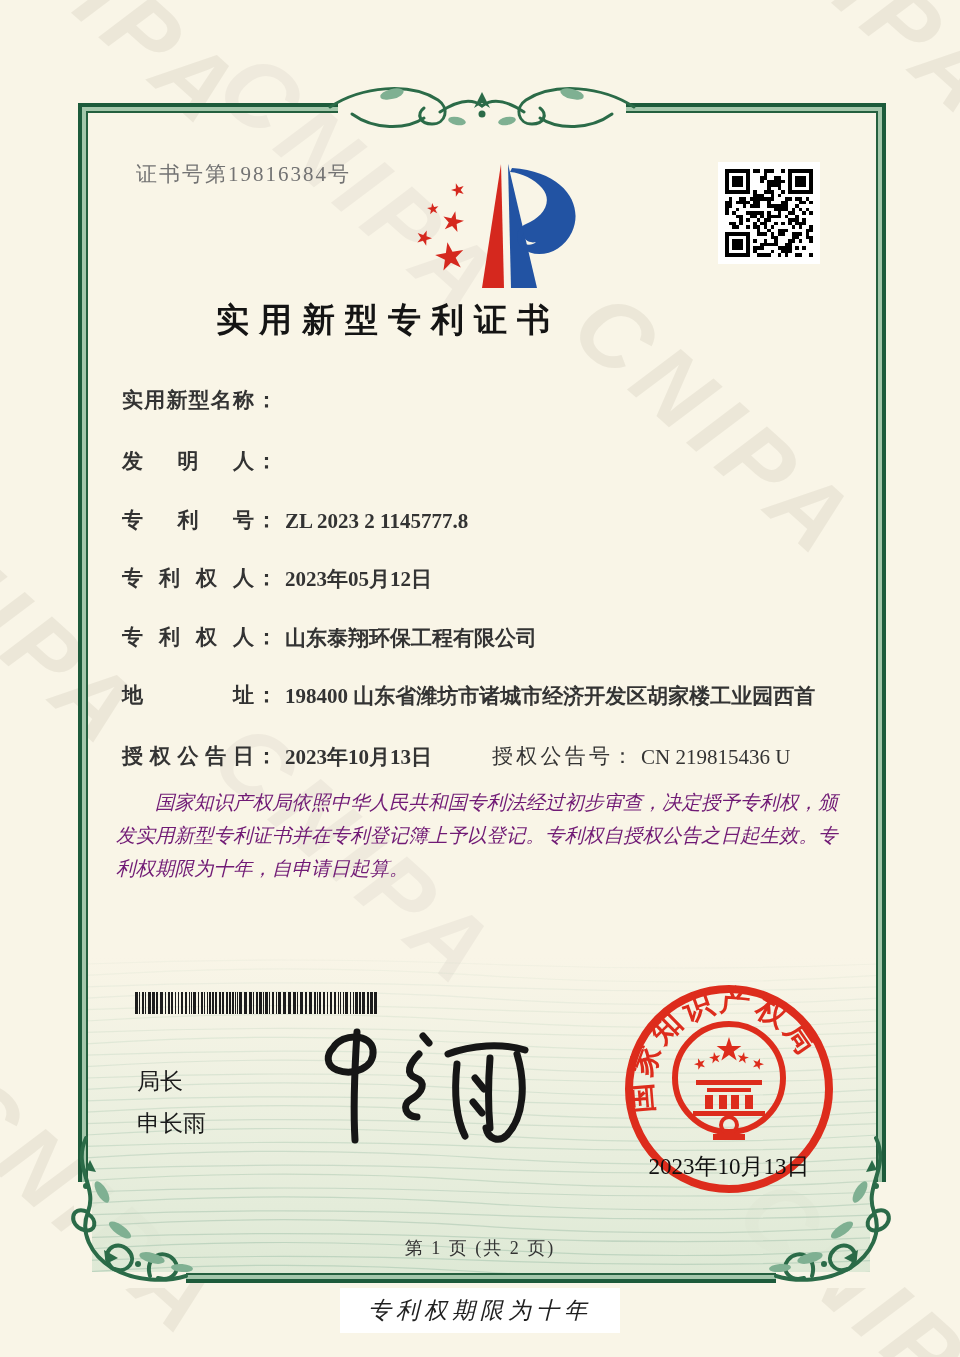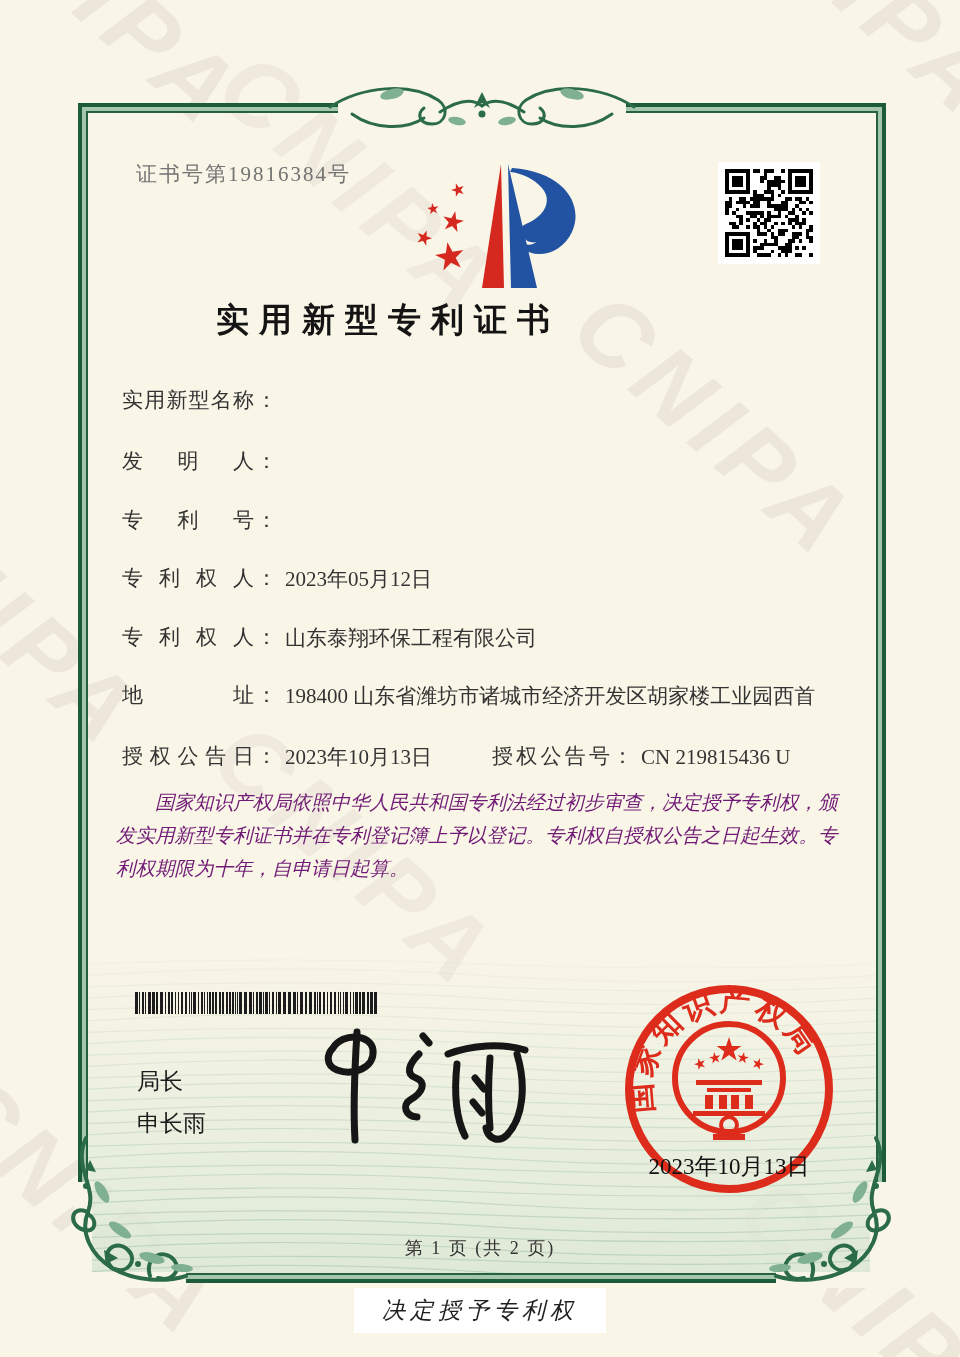--- a/index.html
+++ b/index.html
@@ -25,21 +25,21 @@
   
   .waves{position:absolute;left:86px;top:956px;z-index:1;}
   
   .content{position:absolute;inset:0;z-index:3;}
   .certno{position:absolute;left:136px;top:160px;font-size:21px;color:#737373;letter-spacing:2px;}
   .logo{position:absolute;left:404px;top:158px;}
   .qrbox{position:absolute;left:718px;top:162px;width:102px;height:102px;background:#fff;}
   .qrbox svg{position:absolute;left:7px;top:7px;}
   .title{position:absolute;left:0;width:776px;top:298px;text-align:center;
     font-size:33px;font-weight:bold;color:#141414;letter-spacing:10px;}
-  .row{position:absolute;left:122px;display:flex;font-size:21px;color:#333;align-items:flex-start;}
+  .row{position:absolute;left:122px;display:flex;font-size:21px;color:#333;align-items:flex-start;font-weight:bold;}
   .lbl{width:132px;flex:none;text-align:justify;text-align-last:justify;}
   .colon{flex:none;margin:0 8px 0 2px;}
   .val{max-width:588px;line-height:31px;}
   .row2{position:absolute;left:492px;display:flex;font-size:21px;color:#333;}
   .row2 .lbl{width:118px;}
   .paras{position:absolute;left:116px;top:786px;width:730px;}
   .paras p{margin:0 0 14px 0;text-indent:2em;font-style:italic;
     font-size:19.5px;line-height:33px;color:#701a75;}
   .barcode{position:absolute;left:135px;top:992px;width:248px;height:22px;display:flex;align-items:stretch;}
   .barcode i{display:block;background:#1c1c1c;}
@@ -419,20 +419,21 @@
     <span class="lbl">实用新型名称</span>
     <span class="colon">：</span>
   </div>
   <div class="row" style="top:447px">
     <span class="lbl">发明人</span>
     <span class="colon">：</span>
   </div>
   <div class="row" style="top:506px">
     <span class="lbl">专利号</span>
     <span class="colon">：</span>
+    <span class="val">ZL 2023 2 1145777.8</span>
   </div>
   <div class="row" style="top:564px">
     <span class="lbl">专利权人</span>
     <span class="colon">：</span>
     <span class="val">2023年05月12日</span>
   </div>
   <div class="row" style="top:623px">
     <span class="lbl">专利权人</span>
     <span class="colon">：</span>
     <span class="val">山东泰翔环保工程有限公司</span>
@@ -572,13 +573,13 @@
       <rect x="75" y="133" width="72" height="5"></rect>
       <circle cx="111" cy="147" r="8" fill="none" stroke="#dd2c1c" stroke-width="4"></circle>
       <rect x="95" y="156" width="32" height="6"></rect>
     </g>
     <text x="111" y="196" text-anchor="middle" font-size="23" fill="#111" font-family="'Liberation Serif',serif" id="sealDate">2023年10月13日</text>
   </svg>
 
   <div class="pageno">第 1 页 (共 2 页)</div>
 </div>
 
-<div class="continuation">决定授予专利权</div>
+<div class="continuation">专利权期限为十年</div>
 
 </body></html>

